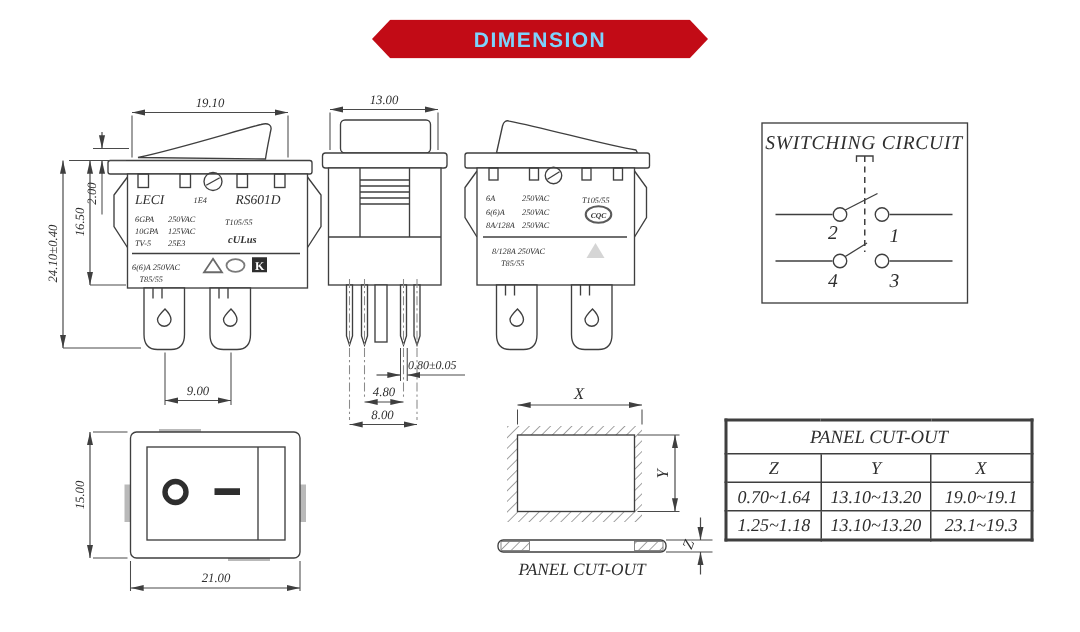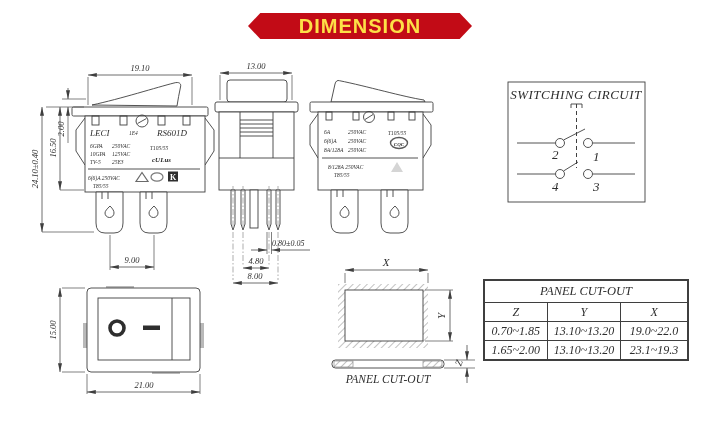--- a/index.html
+++ b/index.html
@@ -1,22 +1,22 @@
 <!DOCTYPE html>
 <html><head>
 <meta charset="utf-8">
 <style>
   html,body{margin:0;padding:0;background:#ffffff;}
   .page{position:relative;width:720px;height:421px;background:#fff;overflow:hidden;
         font-family:"Liberation Serif", serif;}
   .banner{position:absolute;left:248px;top:13px;width:224px;height:26px;background:#c20b16;
           clip-path:polygon(0 50%,5.5% 0,94.5% 0,100% 50%,94.5% 100%,5.5% 100%);
           display:flex;align-items:center;justify-content:center;}
-  .banner span{color:#fde047;font-family:"Liberation Sans", sans-serif;font-weight:bold;
-               font-size:20px;letter-spacing:1px;}
+  .banner span{color:#7dd3fc;font-family:"Liberation Sans", sans-serif;font-weight:bold;
+               font-size:14px;letter-spacing:1px;}
   svg{position:absolute;overflow:visible;}
   svg text{font-family:"Liberation Serif", serif;font-style:italic;fill:#2e2e2e;}
   .ln{stroke:#3f3f3f;stroke-width:0.9;fill:none;}
   .lnf{stroke:#3f3f3f;stroke-width:0.9;fill:#ffffff;}
   .dim{stroke:#4a4a4a;stroke-width:0.8;fill:none;}
   .ext{stroke:#4a4a4a;stroke-width:0.7;fill:none;}
   .cl{stroke:#8a8a8a;stroke-width:0.7;stroke-dasharray:6 2 1.5 2;fill:none;}
   .t8{font-size:8.5px;}
   .t5{font-size:5.5px;}
   .t9{font-size:9px;}
@@ -298,26 +298,26 @@
       <tbody>
           <tr>
         <th colspan="3">PANEL CUT-OUT</th>
       </tr>
       <tr>
         <td style="width:31%">Z</td>
         <td style="width:36%">Y</td>
         <td style="width:33%">X</td>
       </tr>
       <tr>
-        <td>0.70~1.85</td>
+        <td>0.70~1.64</td>
         <td>13.10~13.20</td>
-        <td>19.0~22.0</td>
+        <td>19.0~19.1</td>
       </tr>
       <tr>
-        <td>1.65~2.00</td>
+        <td>1.25~1.18</td>
         <td>13.10~13.20</td>
         <td>23.1~19.3</td>
       </tr>
     </tbody>
       </table>
   </div>
 
 </div>
 
 </body></html>

